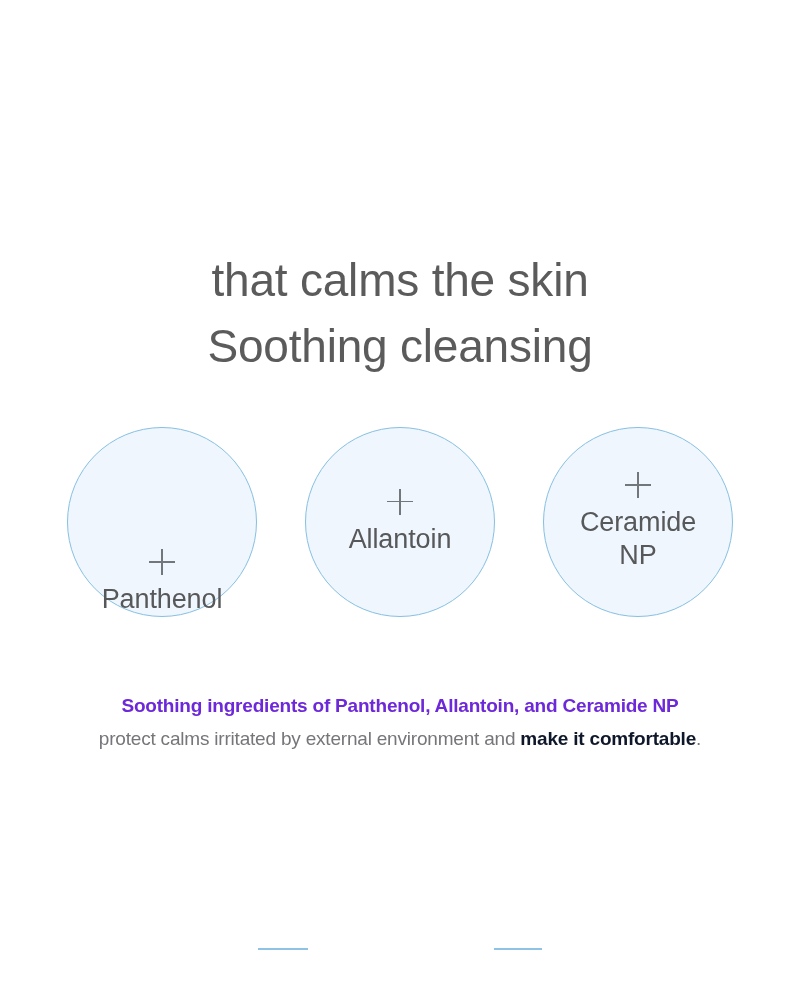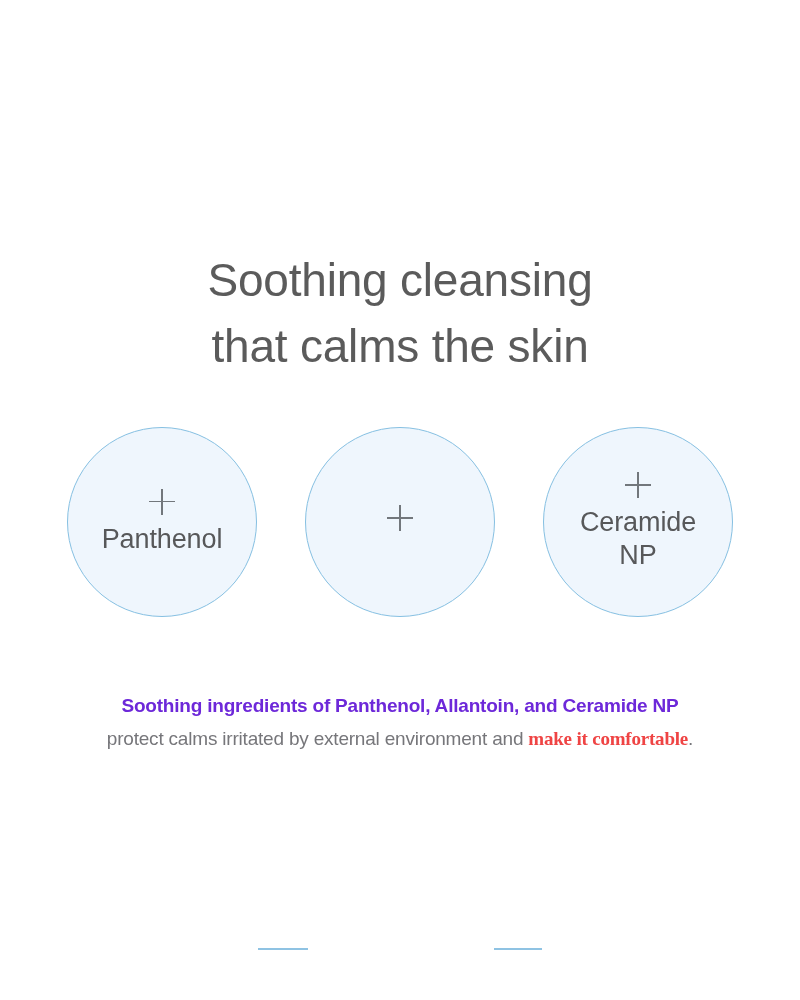--- a/index.html
+++ b/index.html
@@ -66,21 +66,21 @@
     height: 190px;
     border-radius: 50%;
     background: #eff6fd;
     border: 1.6px solid #86c0e2;
     box-sizing: border-box;
     display: flex;
     flex-direction: column;
     align-items: center;
     justify-content: center;
   }
-  .bubble-1 { left: 67px; }
+  .bubble-1 { left: 67px; justify-content: flex-end; }
   .bubble-2 { left: 305px; }
   .bubble-3 { left: 543px; }
 
   .plus-icon {
     display: block;
     width: 26px;
     height: 26px;
     position: relative;
     margin-bottom: 8px;
     flex: none;
@@ -135,50 +135,50 @@
   }
   .caption-line-2 {
     font-size: 19px;
     line-height: 33px;
     font-weight: 300;
     color: #76767a;
     letter-spacing: -0.2px;
   }
   .caption-strong {
     font-weight: 700;
-    color: #ef4444;
-    font-family: Liberation Serif, serif;
+    color: #0f172a;
   }
   .caption-period {
     font-weight: 300;
     color: #76767a;
   }
 </style>
 </head>
 <body>
 
 <div class="page">
 
   <h1 class="headline">
+    <span class="headline-line">that calms the skin</span>
     <span class="headline-line">Soothing cleansing</span>
-    <span class="headline-line">that calms the skin</span>
   </h1>
 
   <div class="circle-row">
 
     <div class="connector connector-1"></div>
     <div class="connector connector-2"></div>
 
     <div class="bubble bubble-1">
       <span class="plus-icon"></span>
       <span class="bubble-label">Panthenol</span>
     </div>
 
     <div class="bubble bubble-2">
       <span class="plus-icon"></span>
+      <span class="bubble-label">Allantoin</span>
     </div>
 
     <div class="bubble bubble-3">
       <span class="plus-icon"></span>
       <span class="bubble-label">Ceramide
 NP</span>
     </div>
 
   </div>
 

